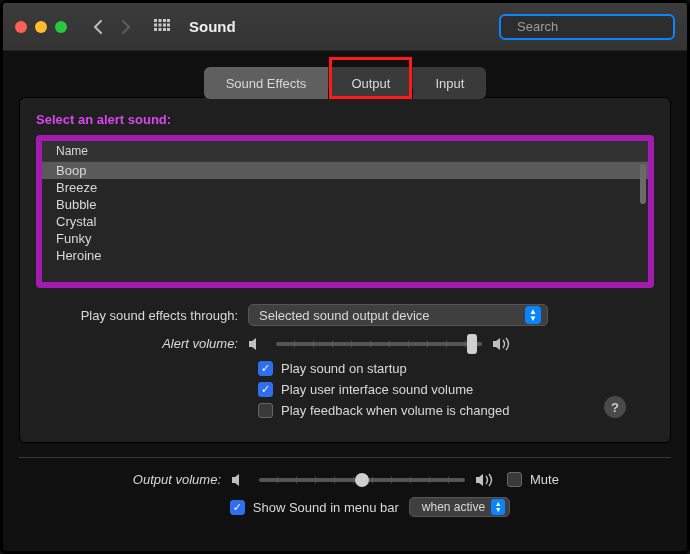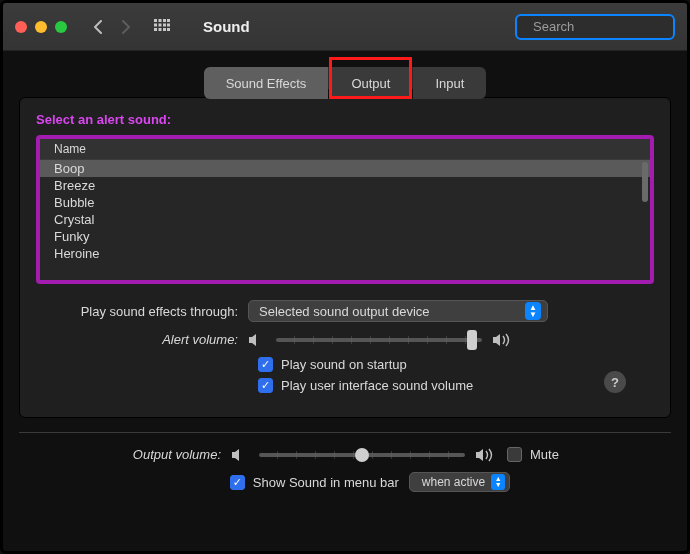--- a/index.html
+++ b/index.html
@@ -53,24 +53,24 @@
   .nav { display:flex; gap:6px; margin-left:10px; color:var(--text-dim);}
   .nav-btn {
     width:22px;height:22px;display:flex;align-items:center;justify-content:center;
     font-size:16px; cursor:default;
   }
   .grid-btn {
     width:22px;height:22px; display:flex;align-items:center;justify-content:center;
     margin-left:4px;
   }
   .grid-svg { width:16px;height:16px; }
-  .title { font-size:15px; font-weight:600; margin-left:20px; color:#eee; }
+  .title { font-size:15px; font-weight:600; margin-left:6px; color:#eee; }
   .spacer { flex:1; }
   .search {
-    width:160px; height:26px;
+    width:176px; height:26px;
     border:2px solid var(--search-border);
     border-radius:6px;
     background:#2d2d2d;
     display:flex; align-items:center; padding:0 8px; gap:6px;
     color:var(--text-dim);
   }
   .search input {
     flex:1; background:transparent; border:none; outline:none;
     color:var(--text); font-size:13px;
   }
@@ -103,21 +103,21 @@
     background: var(--panel);
     border:1px solid #000;
     border-radius:6px;
     padding: 14px 16px 18px 16px;
     margin-top:-6px;
   }
   .panel h3 {
     margin:0 0 8px 0; font-size:13px; font-weight:600; color:#d946ef;
   }
   .listbox {
-    border:4px solid #a21caf; border-radius:4px; overflow:hidden;
+    border:6px solid #a21caf; border-radius:4px; overflow:hidden;
     background:#262626;
   }
   .list-hdr {
     background:var(--row-hdr); padding:3px 14px; font-size:12px;
     border-bottom:1px solid #3a3a3a;
   }
   .list-body { position:relative; height:120px; overflow:hidden; }
   .list-body .scroll-indicator {
     position:absolute; right:2px; top:2px; width:6px; height:40px;
     background:#6a6a6a; border-radius:3px;
@@ -303,20 +303,24 @@
       </div>
 
       <div class="check-col" style="position:relative">
         <div class="check">
           <div class="cb" data-checked="true">✓</div>
           <span>Play sound on startup</span>
         </div>
         <div class="check">
           <div class="cb" data-checked="true">✓</div>
           <span>Play user interface sound volume</span>
+        </div>
+        <div class="check">
+          <div class="cb" data-checked="false"></div>
+          <span>Play feedback when volume is changed</span>
         </div>
         <div class="help">?</div>
       </div>
     </div>
   </div>
 
   <div class="foot-sep"></div>
 
   <div class="footer">
     <div class="form-row slider-row">

